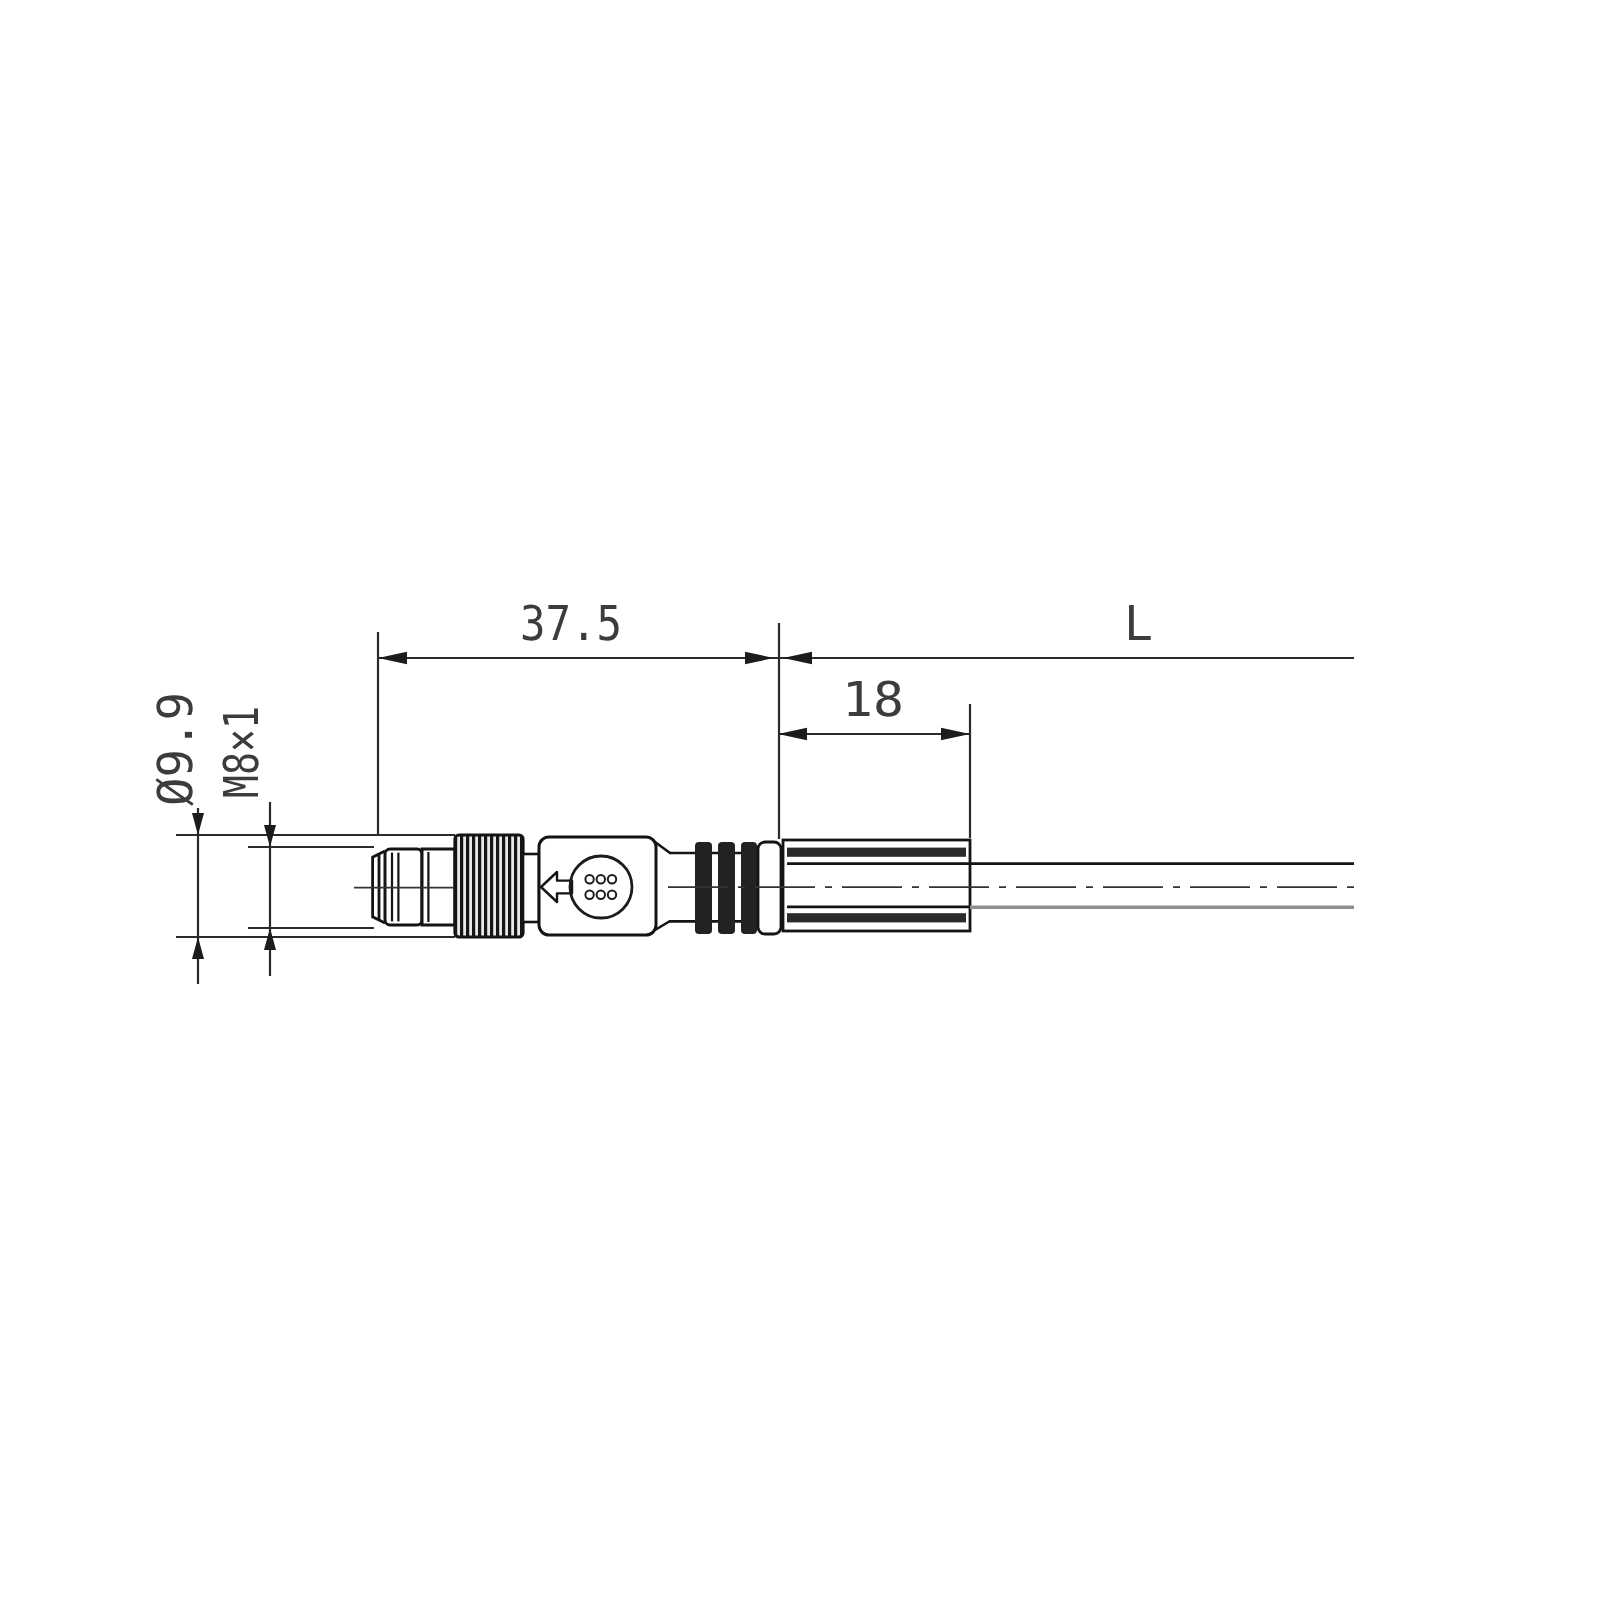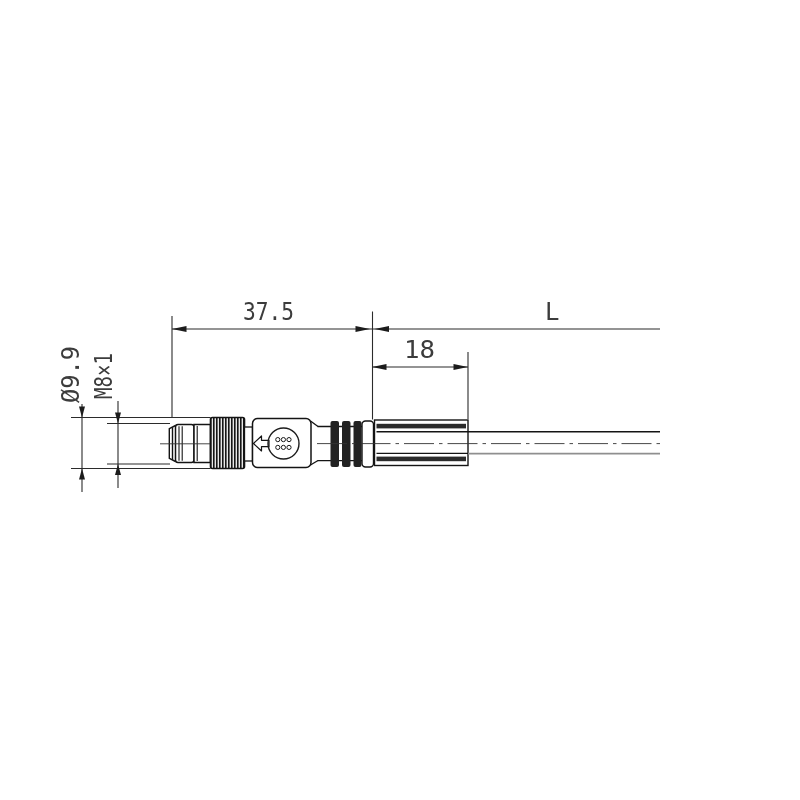--- a/index.html
+++ b/index.html
@@ -9,20 +9,21 @@
     width: 800px;
     height: 800px;
     font-family: "DejaVu Sans Mono", monospace;
   }
   .canvas {
     position: relative;
     width: 660px;
     height: 800px;
     background: #ffffff;
     overflow: hidden;
+    margin-left: 17px;
   }
   svg text {
     font-family: "DejaVu Sans Mono", monospace;
     fill: #3c3c3c;
   }
 </style>
 </head>
 <body>
 
 <div class="canvas">

